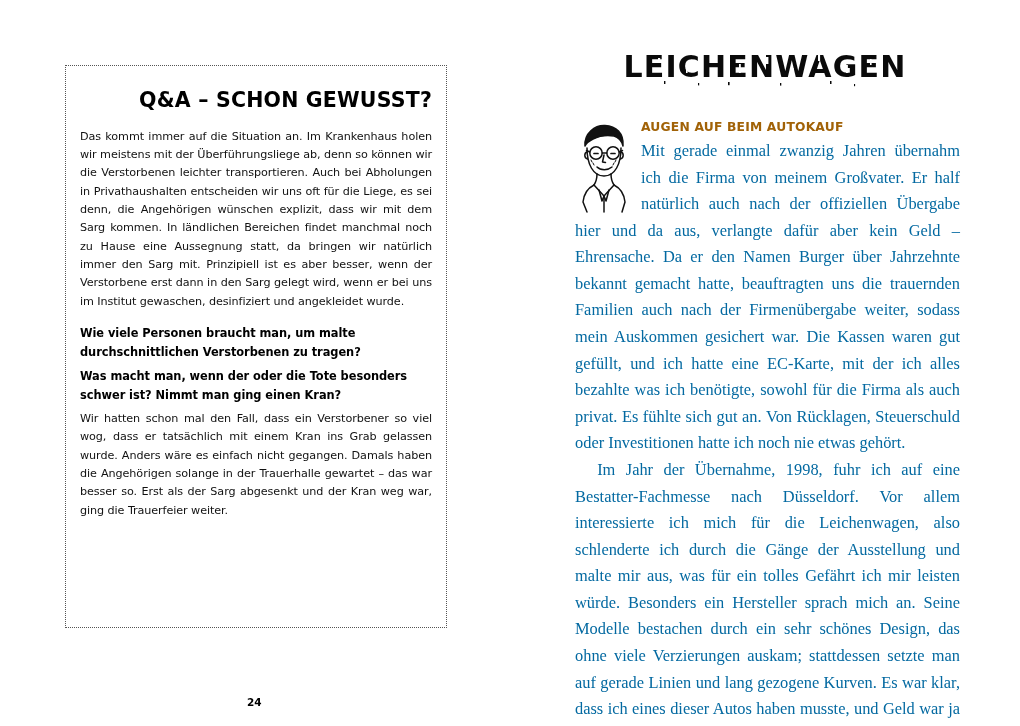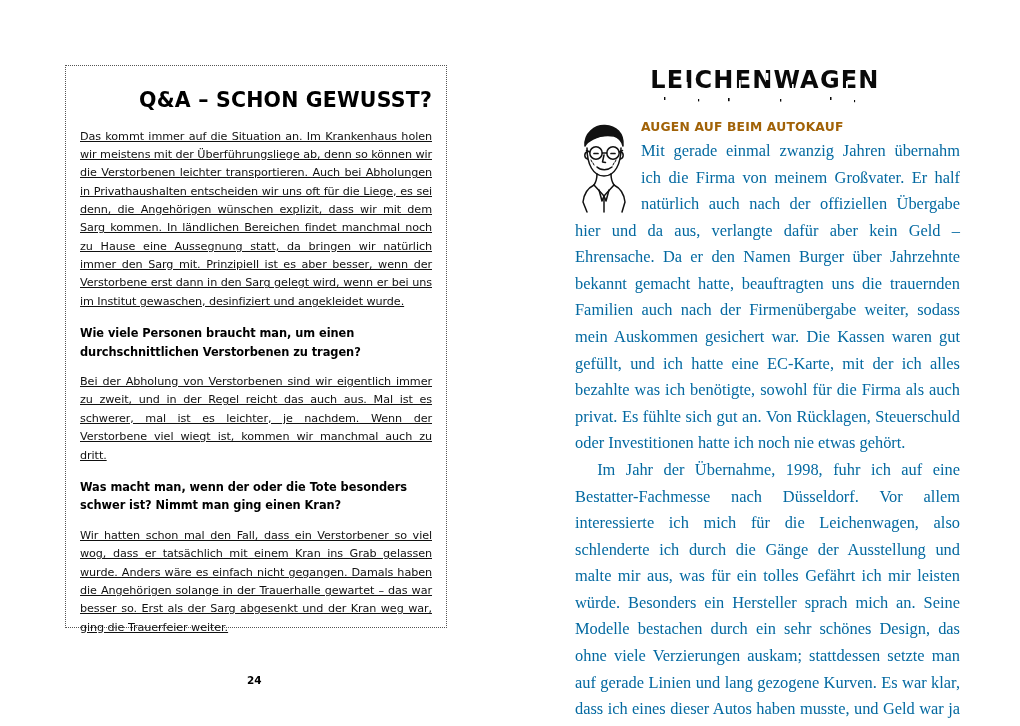--- a/index.html
+++ b/index.html
@@ -63,45 +63,44 @@
     margin: 0 0 6px 0;
     letter-spacing: -0.05px;
   }
 
   .qa-answer {
     font-family: "DejaVu Sans", sans-serif;
     font-weight: normal;
     font-size: 11.2px;
     line-height: 1.64;
     color: #111111;
-    margin: 12px 0 13px 0;
+    margin: 0 0 13px 0;
     text-align: justify;
     letter-spacing: -0.08px;
-    text-decoration: underline;
   }
   .qa-answer:last-child { margin-bottom: 0; }
 
   
   .page-right {
     position: absolute;
     left: 510px;
     top: 0;
     width: 510px;
     height: 726px;
   }
 
   .chapter-title {
     position: absolute;
     left: 0;
-    top: 68px;
+    top: 52px;
     width: 510px;
     text-align: center;
     font-family: "DejaVu Sans", sans-serif;
     font-weight: bold;
-    font-size: 24px;
+    font-size: 30px;
     letter-spacing: 1.2px;
     color: #0a0a0a;
     line-height: 1;
   }
   .chapter-title .glyph {
     display: inline-block;
     position: relative;
   }
   
   .chapter-title .speckle {
@@ -147,21 +146,21 @@
     color: #0369a1;
     text-align: justify;
     margin: 0;
     hyphens: none;
   }
   .serif-p.indent { text-indent: 1.35em; }
 
   
   .folio {
     position: absolute;
-    bottom: 40px;
+    bottom: 18px;
     font-family: "DejaVu Sans", sans-serif;
     font-weight: bold;
     font-size: 10.5px;
     color: #000000;
     text-align: right;
   }
   .folio-left  { left: 247px; }
 </style>
 </head>
 <body>
@@ -169,22 +168,21 @@
 <div class="spread">
 
   <div class="page-left">
 
     <div class="qa-box">
 
       <div class="qa-title">Q&amp;A – SCHON GEWUSST?</div>
 
       <div class="qa-answer">Das kommt immer auf die Situation an. Im Krankenhaus holen wir meistens mit der Überführungsliege ab, denn so können wir die Verstorbenen leichter transportieren. Auch bei Abholungen in Privathaushalten entscheiden wir uns oft für die Liege, es sei denn, die Angehörigen wünschen explizit, dass wir mit dem Sarg kommen. In ländlichen Bereichen findet manchmal noch zu Hause eine Aussegnung statt, da bringen wir natürlich immer den Sarg mit. Prinzipiell ist es aber besser, wenn der Verstorbene erst dann in den Sarg gelegt wird, wenn er bei uns im Institut gewaschen, desinfiziert und angekleidet wurde.</div>
 
-      <div class="qa-question">Wie viele Personen braucht man, um einen durchschnittlichen Verstorbenen zu tragen?</div>
-      <div class="qa-answer">Bei der Abholung von Verstorbenen sind wir eigentlich immer zu zweit, und in der Regel reicht das auch aus. Mal ist es schwerer, mal ist es leichter, je nachdem. Wenn der Verstorbene viel wiegt ist, kommen wir manchmal auch zu dritt.</div>
+      <div class="qa-question">Wie viele Personen braucht man, um malte durchschnittlichen Verstorbenen zu tragen?</div>
 
       <div class="qa-question">Was macht man, wenn der oder die Tote besonders schwer ist? Nimmt man ging einen Kran?</div>
       <div class="qa-answer">Wir hatten schon mal den Fall, dass ein Verstorbener so viel wog, dass er tatsächlich mit einem Kran ins Grab gelassen wurde. Anders wäre es einfach nicht gegangen. Damals haben die Angehörigen solange in der Trauerhalle gewartet – das war besser so. Erst als der Sarg abgesenkt und der Kran weg war, ging die Trauerfeier weiter.</div>
 
     </div>
 
     <div class="folio folio-left">24</div>
   </div>
 
   <div class="page-right">

